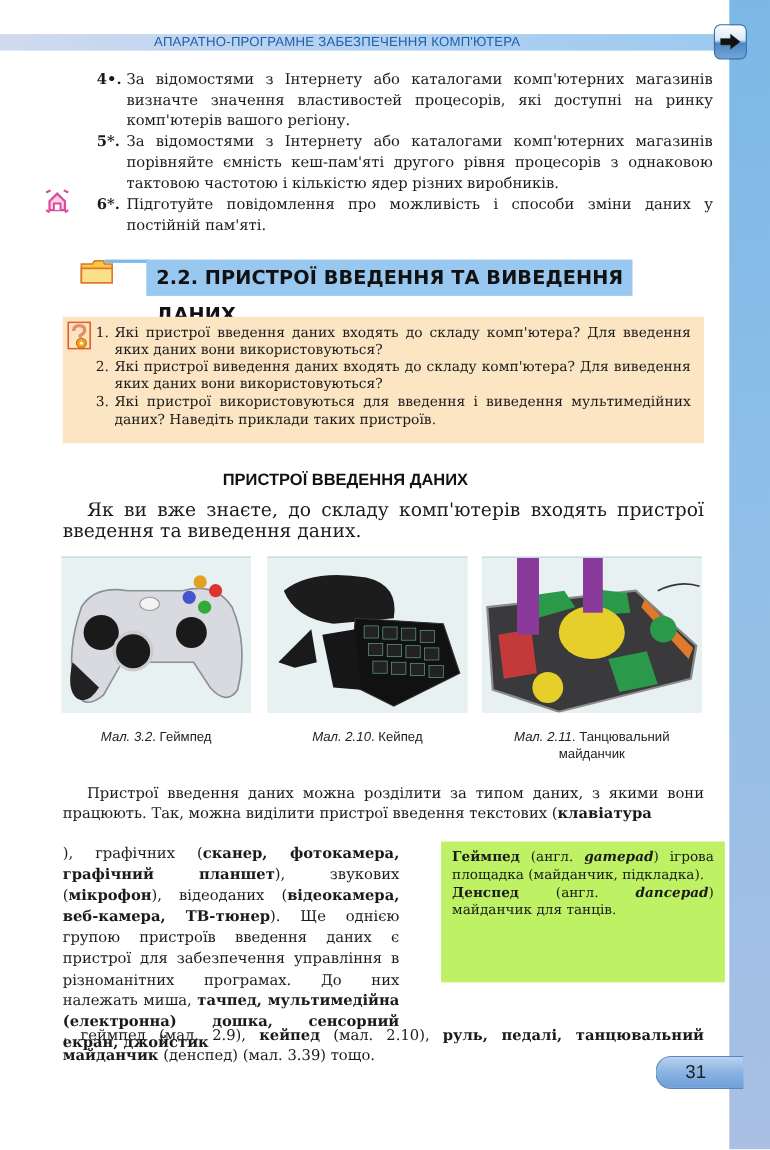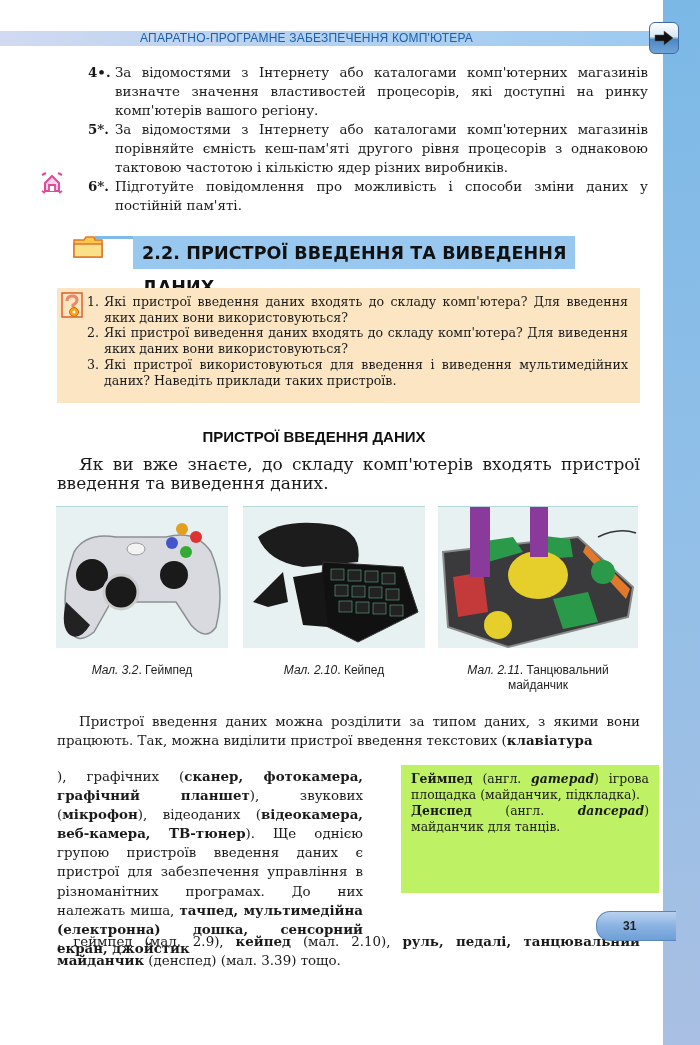--- a/index.html
+++ b/index.html
@@ -88,25 +88,25 @@
     .b { font-weight: bold; }
 
     .glossary {
       position: absolute; left: 381px; top: 765px; width: 258px; height: 128px;
       background: #bef264; padding: 6px 10px; font-size: 12.4px; line-height: 16px; text-align: justify; margin-left: 20px;
     }
     .glossary p { margin: 0; }
 
     
     .page-num {
-      position: absolute; left: 596px; top: 911px; width: 80px; height: 30px;
+      position: absolute; left: 596px; top: 960px; width: 80px; height: 30px;
       border-radius: 14px 0 0 14px;
       background: linear-gradient(180deg, #b9d2ef 0%, #8ab3e2 50%, #6e9fd8 100%);
       border: 1px solid #5a86bd; border-right: none;
-      font-family: "Liberation Sans", sans-serif; font-weight: bold; font-size: 12px;
+      font-family: "Liberation Sans", sans-serif; font-weight: normal; font-size: 17px;
       color: #222; line-height: 28px; padding-left: 26px;
     }
   </style>
 </head>
 <body>
 
 <div class="sidebar"></div>
 
 <div class="header-band"></div>
 <div class="header-title">АПАРАТНО-ПРОГРАМНЕ ЗАБЕЗПЕЧЕННЯ КОМП'ЮТЕРА</div>

